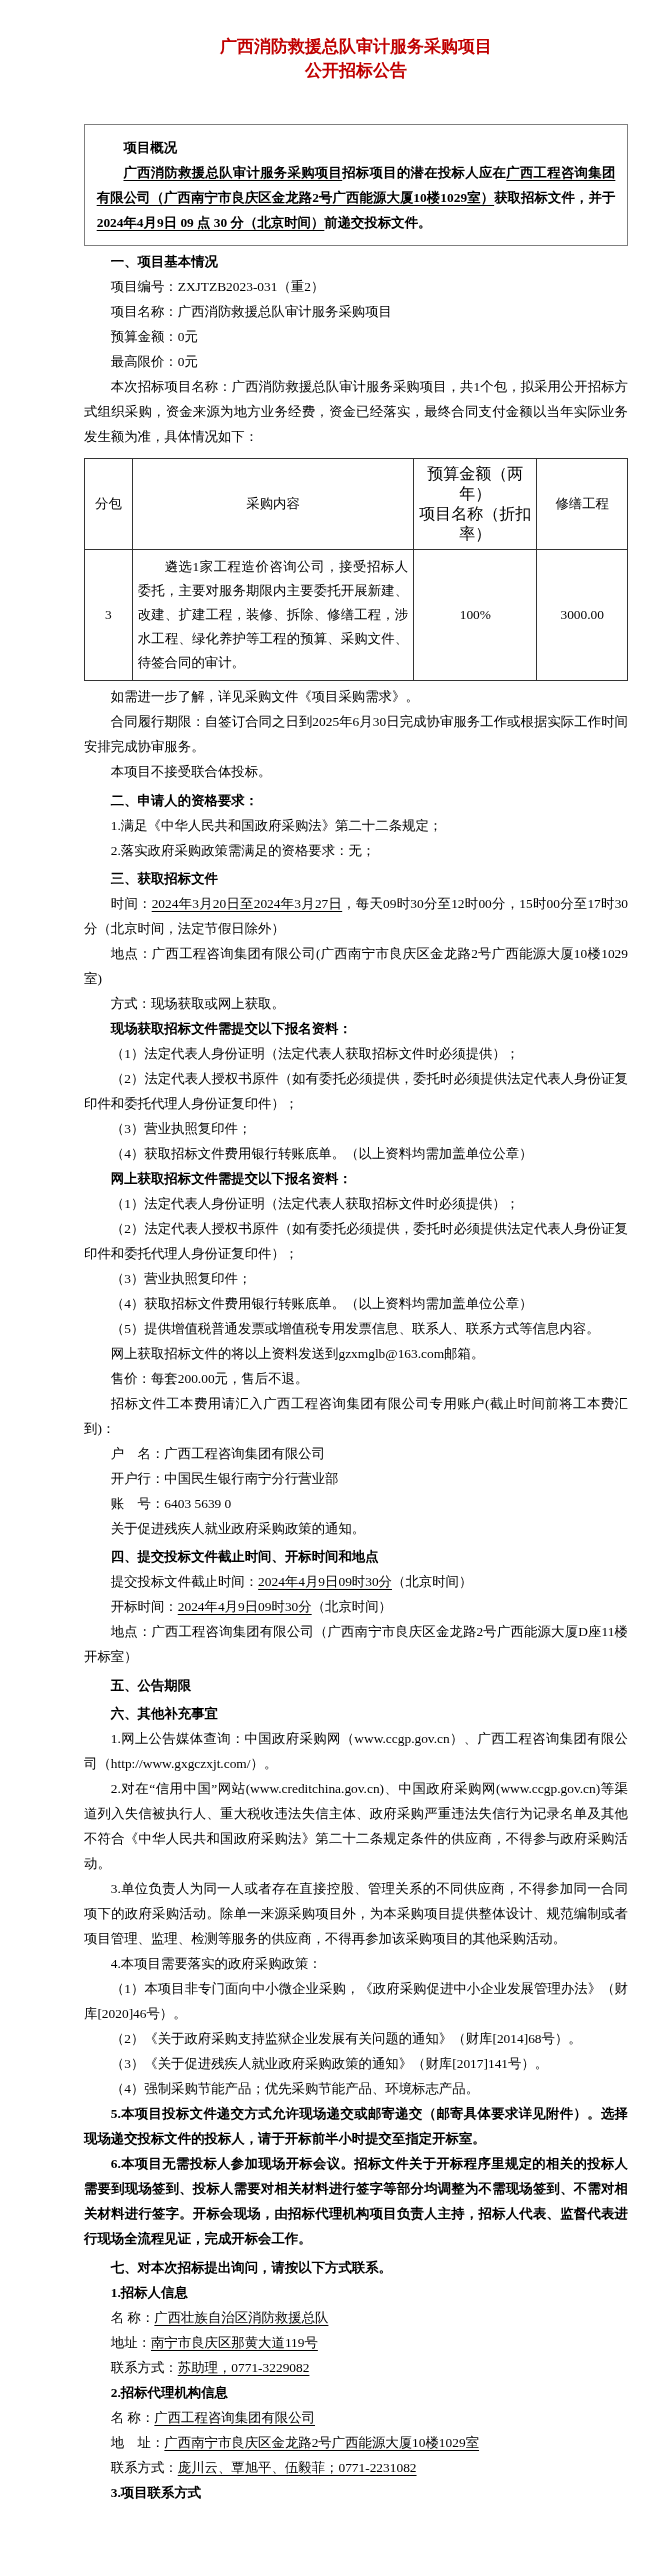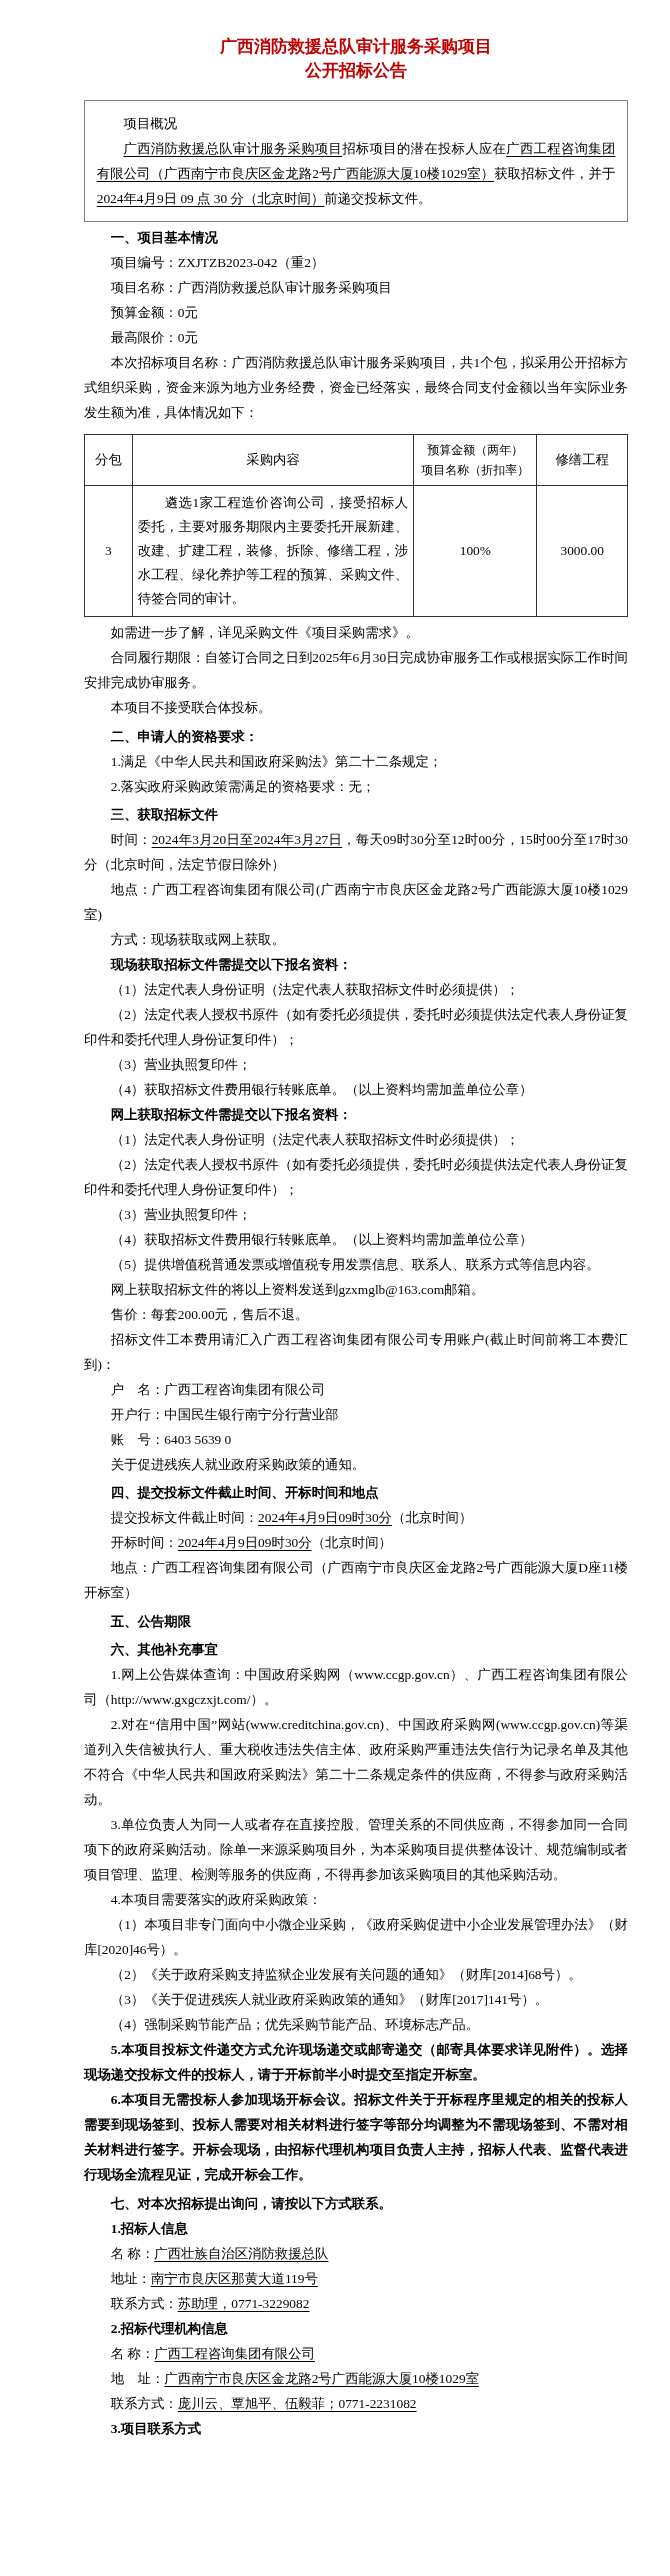--- a/index.html
+++ b/index.html
@@ -1,55 +1,55 @@
 <!DOCTYPE html>
 <html style="font-size:13.4px"><head>
 <meta charset="utf-8">
 <style>
   html,body { margin:0; padding:0; background:#ffffff; }
   body { width:670px; font-family:"Liberation Serif","DejaVu Serif",serif; color:#000; }
   .page { position:relative; box-sizing:border-box; width:670px; height:2576px; overflow:hidden;
           padding:35px 42px 34px 84px; background:#fff; }
   .doc-title { margin:0; text-align:center; font-size:17px; line-height:23.5px; font-weight:bold; color:#c00000; }
   .doc-title .tline { display:block; }
-  .overview-box { border:0.8px solid #7f7f7f; margin-top:18px; padding:10px 11.7px; }
+  .overview-box { border:0.8px solid #7f7f7f; margin-top:42px; padding:10px 11.7px;font-weight:bold; }
   .ln { margin:0; font-size:13.4px; line-height:25px; text-indent:2em; text-align:justify;
         word-break:break-all; }
   .b { font-weight:bold; }
   .sec { margin-top:3.4px; }
   .u { text-decoration:underline; text-underline-offset:3.4px; }
   .ptable { width:100%; border-collapse:collapse; margin:8.4px 0 3.4px 0; table-layout:fixed; }
   .ptable th, .ptable td { border:0.8px solid #333; font-size:13.4px; font-weight:normal;
         padding:5px 5px; vertical-align:middle; }
   .ptable th { text-align:center; line-height:21px; }
   .ptable .c1 { text-align:center; }
   .col-pkg { width:7.5%; }
   .col-content { width:54%; }
   .col-budget { width:22.5%; }
   .col-deposit { width:16%; }
-  .th-budget div { font-size:12px; line-height:20px; }
+  .th-budget div { font-size:16px; line-height:20px; }
   .cell-content { text-indent:2em; text-align:justify; line-height:24px; word-break:break-all; padding:8.4px 6.7px; }
 </style>
 </head>
 <body>
 
 <div class="page">
 
   <h1 class="doc-title" style="color: rgb(192, 0, 0);">
       <span class="tline">广西消防救援总队审计服务采购项目</span>
       <span class="tline">公开招标公告</span>
     </h1>
 
   <div class="overview-box">
     <p class="ln">项目概况</p>
     <p class="ln"><span class="u">广西消防救援总队审计服务采购项目</span><span>招标项目的潜在投标人应在</span><span class="u">广西工程咨询集团有限公司（广西南宁市良庆区金龙路2号广西能源大厦10楼1029室）</span><span>获取招标文件，并于</span><span class="u">2024年4月9日 09 点 30 分（北京时间）</span><span>前递交投标文件。</span></p>
   </div>
 
   <p class="ln b sec">一、项目基本情况</p>
-  <p class="ln">项目编号：ZXJTZB2023-042（重2）</p>
+  <p class="ln">项目编号：ZXJTZB2023-031（重2）</p>
   <p class="ln">项目名称：广西消防救援总队审计服务采购项目</p>
   <p class="ln">预算金额：0元</p>
   <p class="ln">最高限价：0元</p>
   <p class="ln">本次招标项目名称：广西消防救援总队审计服务采购项目，共1个包，拟采用公开招标方式组织采购，资金来源为地方业务经费，资金已经落实，最终合同支付金额以当年实际业务发生额为准，具体情况如下：</p>
 
   <table class="ptable">
     <tbody>
         <tr>
       <th class="col-pkg">分包</th>
       <th class="col-content">采购内容</th>

